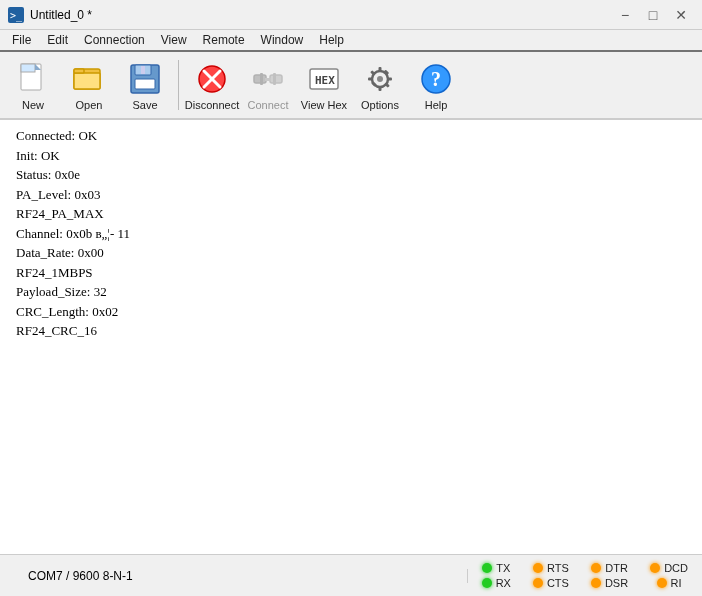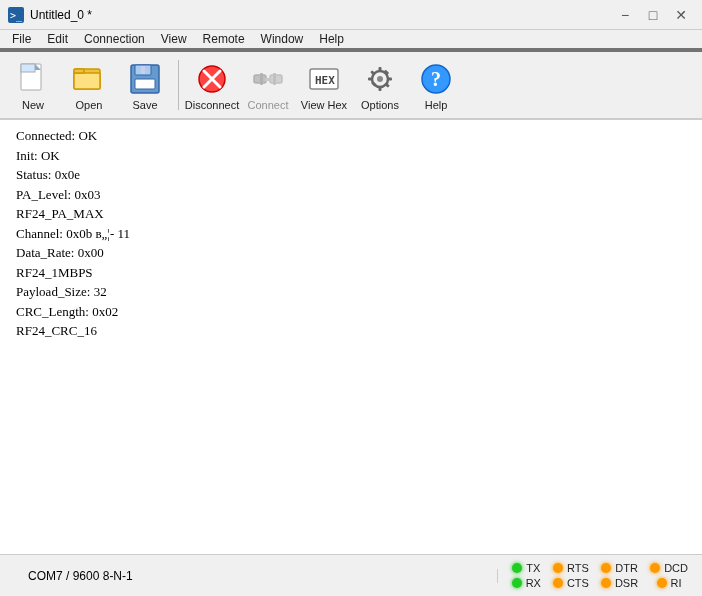--- a/index.html
+++ b/index.html
@@ -46,21 +46,21 @@
       color: #555;
     }
 
     
     #menu-bar {
       display: flex;
       align-items: center;
       background: #f0f0f0;
       height: 22px;
       padding: 0 4px;
-      border-bottom: 4px solid #737373;
+      border-bottom: 2px solid #737373;
     }
     .menu-item {
       padding: 2px 8px;
       cursor: pointer;
       font-size: 12px;
       color: #222;
     }
 
     
     #toolbar {
@@ -138,21 +138,21 @@
       flex: 1;
       padding: 0 8px;
       display: flex;
       flex-direction: column;
       gap: 2px;
       border-right: 1px solid #ccc;
       margin-left: 20px;
     }
     #status-right {
       display: flex;
-      gap: 0px;
+      gap: 10px;
       padding: 0 8px;
     }
     .status-col {
       display: flex;
       flex-direction: column;
       align-items: center;
       gap: 3px;
       padding: 0 6px;
     }
     .status-indicator {

